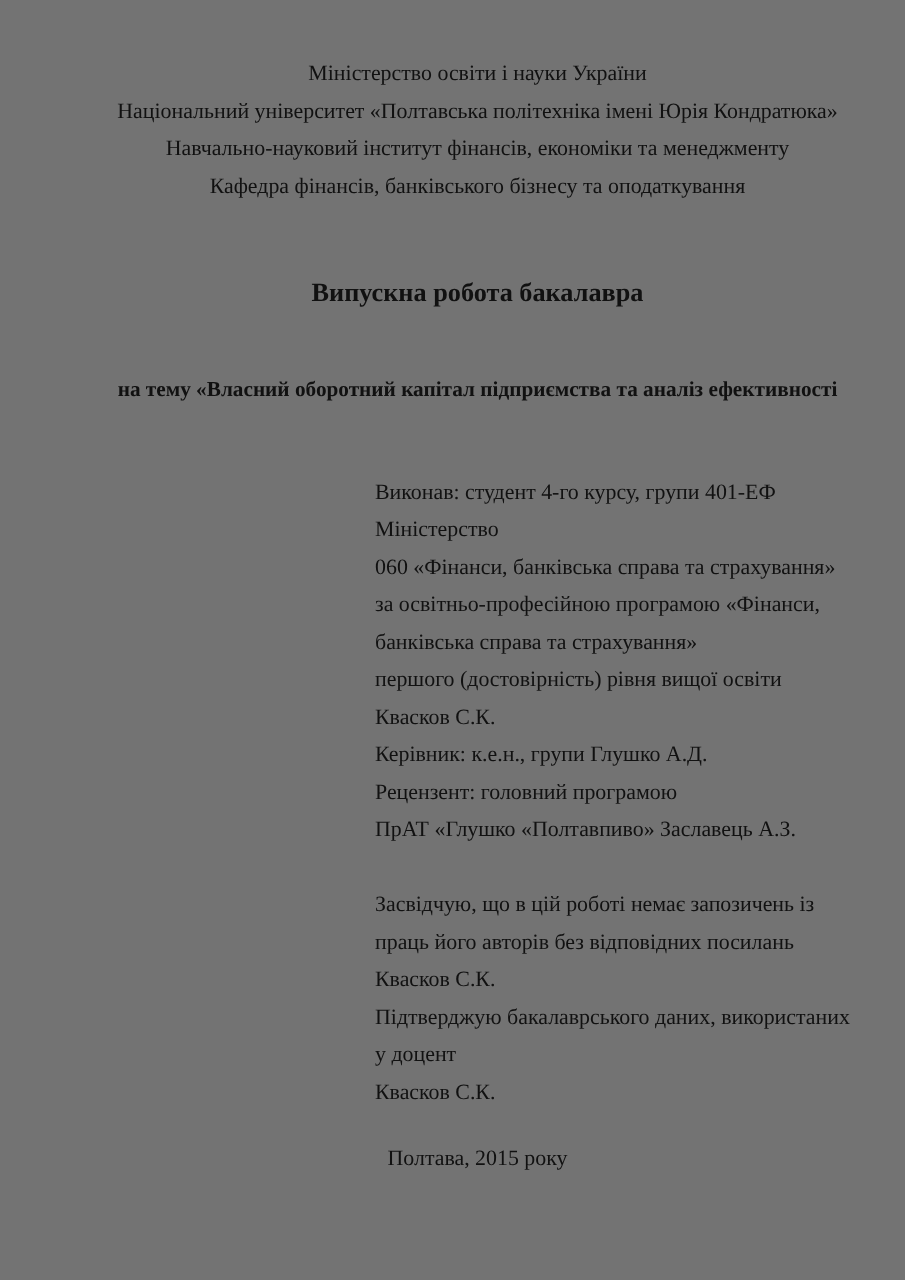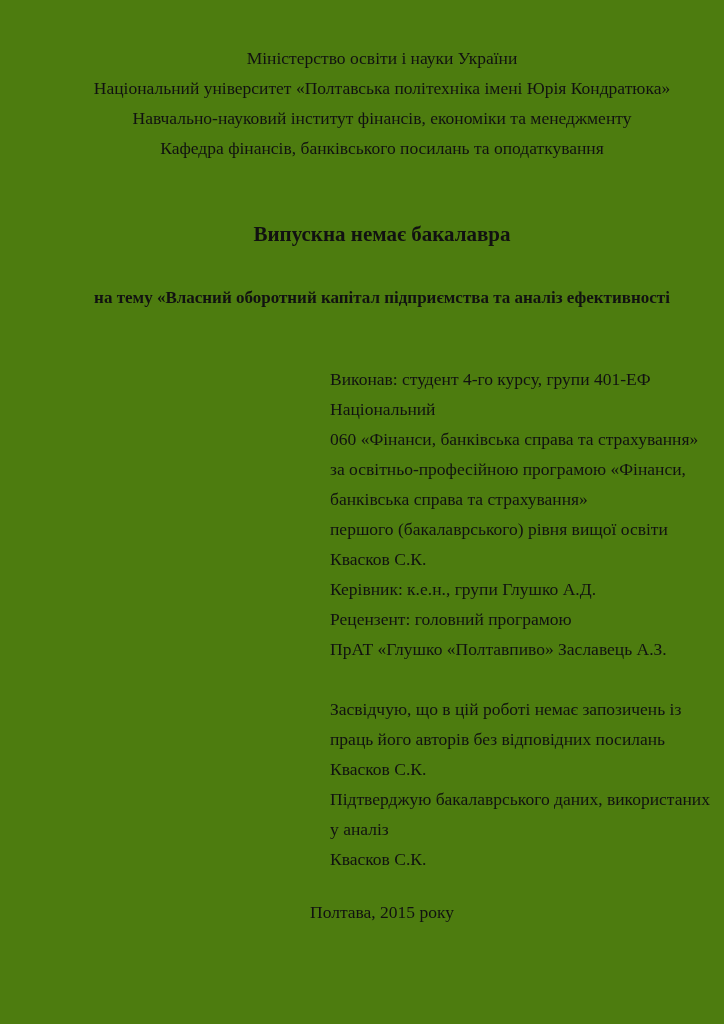--- a/index.html
+++ b/index.html
@@ -7,21 +7,21 @@
     width: 724px;
     height: 1024px;
     background: #ffffff;
     color: #111111;
     font-family: "Liberation Serif", "DejaVu Serif", serif;
     overflow: hidden;
   }
   .page {
     width: 724px;
     height: 1024px;
-    background: #4d7c0f;
+    background: #737373;
     padding-top: 43px;
   }
   .content {
     margin-left: 88px;
     width: 588px;
   }
   .header-block {
     text-align: center;
   }
   .header-line {
@@ -30,81 +30,80 @@
     white-space: nowrap;
   }
   .thesis-title {
     margin-top: 56px;
     text-align: center;
     font-size: 21px;
     font-weight: bold;
     line-height: 31px;
   }
   .topic-block {
-    margin-top: 32px;
+    margin-top: 46px;
     text-align: center;
     font-weight: bold;
     font-size: 17px;
   }
   .topic-line {
     line-height: 32px;
   }
   .details-block {
     margin-top: 50px;
     margin-left: 212px;
     font-size: 17.5px;
   }
   .pline {
     line-height: 30px;
     min-height: 30px;
     white-space: nowrap;
-    margin-left: 30px;
   }
   .footer-line {
     margin-top: 23px;
     text-align: center;
     font-size: 17.5px;
     line-height: 30px;
   }
 </style>
 </head>
 <body>
 
 <div class="page">
   <div class="content">
 
     <div class="header-block">
       <div class="header-line">Міністерство освіти і науки України</div>
       <div class="header-line">Національний університет «Полтавська політехніка імені Юрія Кондратюка»</div>
       <div class="header-line">Навчально-науковий інститут фінансів, економіки та менеджменту</div>
-      <div class="header-line">Кафедра фінансів, банківського посилань та оподаткування</div>
+      <div class="header-line">Кафедра фінансів, банківського бізнесу та оподаткування</div>
     </div>
 
-    <div class="thesis-title">Випускна немає бакалавра</div>
+    <div class="thesis-title">Випускна робота бакалавра</div>
 
     <div class="topic-block">
       <div class="topic-line">на тему «Власний оборотний капітал підприємства та аналіз ефективності</div>
     </div>
 
     <div class="details-block">
       <div class="pline">Виконав: студент 4-го курсу, групи 401-ЕФ</div>
-      <div class="pline">Національний</div>
+      <div class="pline">Міністерство</div>
       <div class="pline">060 «Фінанси, банківська справа та страхування»</div>
       <div class="pline">за освітньо-професійною програмою «Фінанси,</div>
       <div class="pline">банківська справа та страхування»</div>
-      <div class="pline">першого (бакалаврського) рівня вищої освіти</div>
+      <div class="pline">першого (достовірність) рівня вищої освіти</div>
       <div class="pline">Квасков С.К.</div>
       <div class="pline">Керівник: к.е.н., групи Глушко А.Д.</div>
       <div class="pline">Рецензент: головний програмою</div>
       <div class="pline">ПрАТ «Глушко «Полтавпиво» Заславець А.З.</div>
       <div class="pline"></div>
       <div class="pline">Засвідчую, що в цій роботі немає запозичень із</div>
       <div class="pline">праць його авторів без відповідних посилань</div>
       <div class="pline">Квасков С.К.</div>
       <div class="pline">Підтверджую бакалаврського даних, використаних</div>
-      <div class="pline">у аналіз</div>
+      <div class="pline">у доцент</div>
       <div class="pline">Квасков С.К.</div>
     </div>
 
     <div class="footer-line">Полтава, 2015 року</div>
 
   </div>
 </div>
 
 </body></html>

